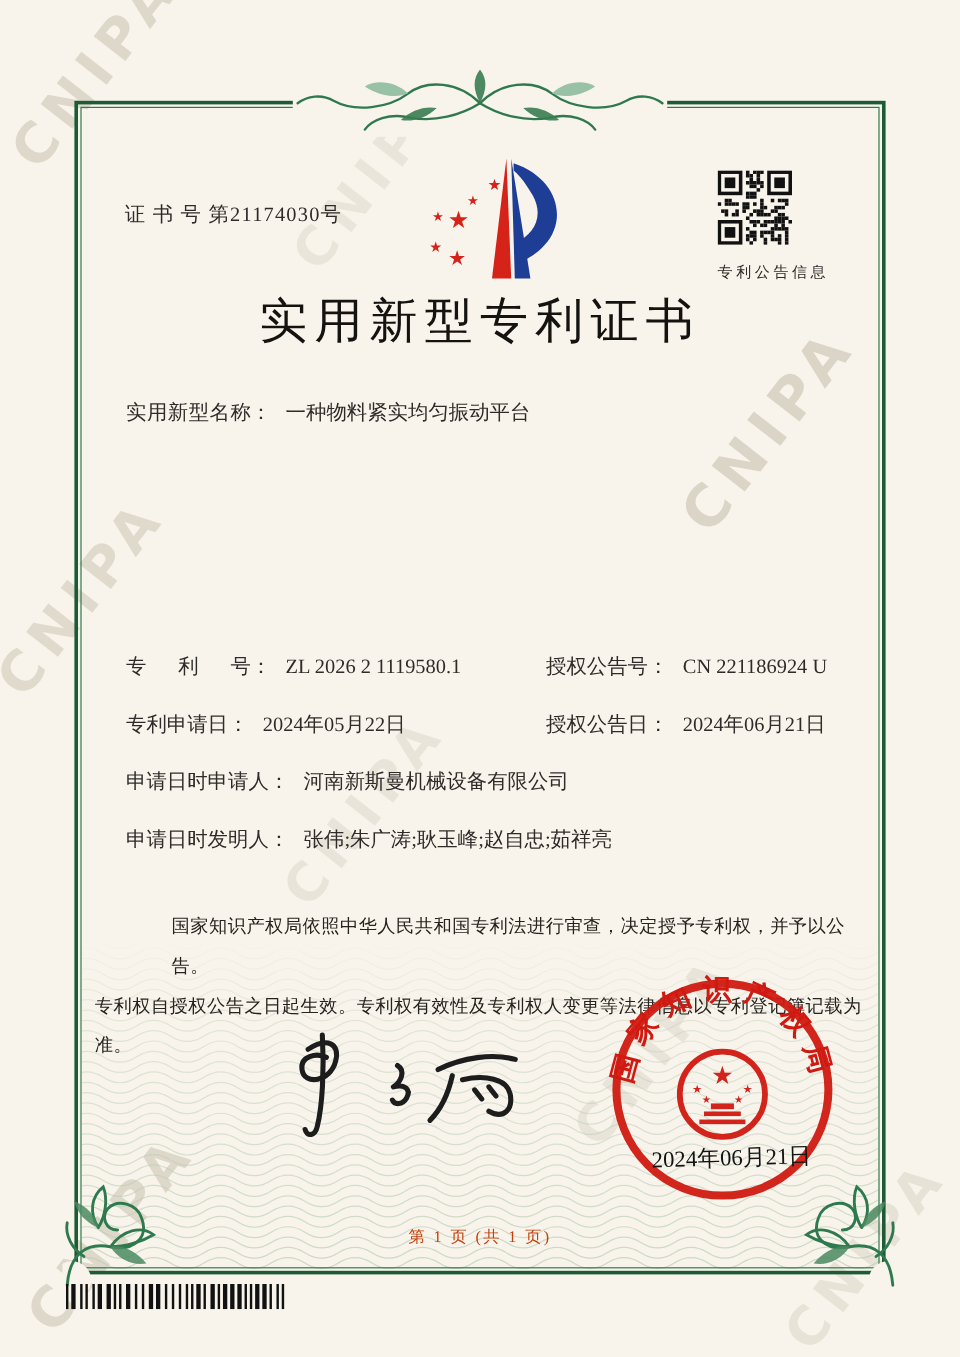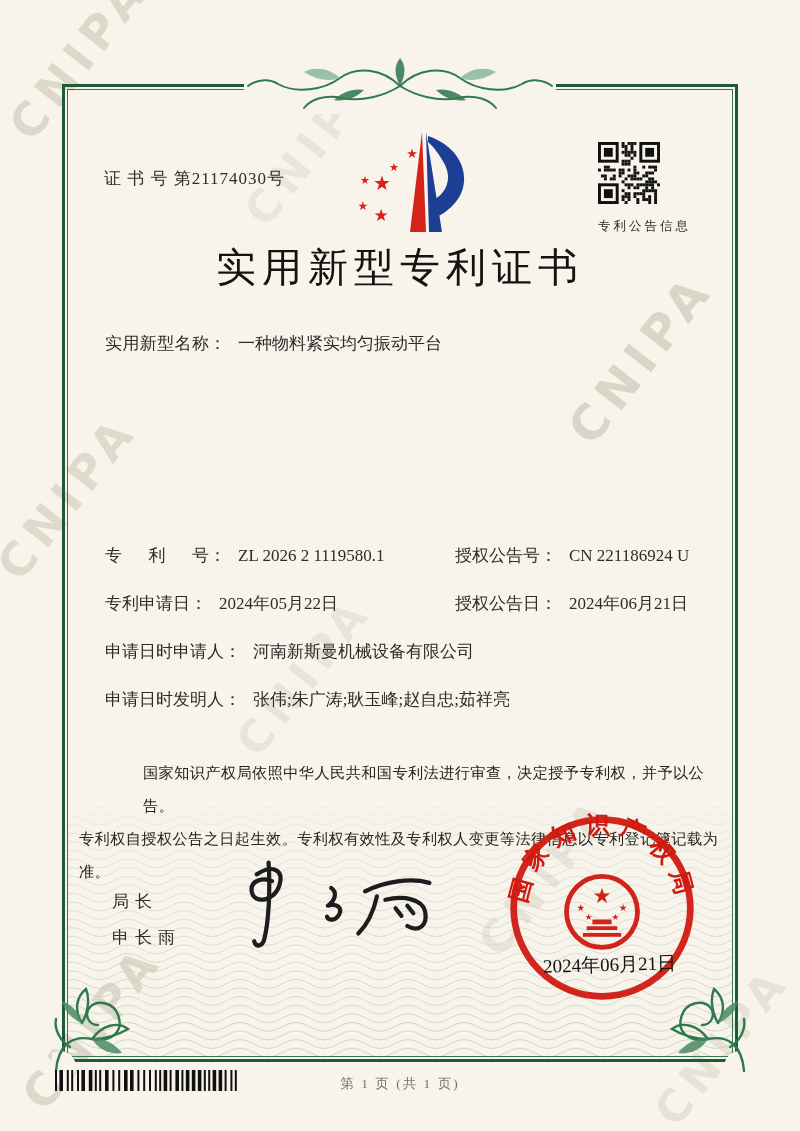--- a/index.html
+++ b/index.html
@@ -35,22 +35,22 @@
   .statement{position:absolute;left:79px;width:644px;top:756px;font-size:15.2px;line-height:33px;
              letter-spacing:.4px;color:#26231f;z-index:3;}
   .statement .l1{padding-left:64px;}
   
   .sig-titles{position:absolute;left:112px;top:884px;font-size:17px;letter-spacing:6px;z-index:3;line-height:36px;}
   .sig-hand{position:absolute;left:228px;top:852px;z-index:3;}
   
   .seal{position:absolute;left:506px;top:812px;width:192px;height:192px;z-index:4;}
   .seal-date{position:absolute;left:543px;top:952px;width:140px;font-size:19px;color:#141414;
              letter-spacing:0px;z-index:5;transform:rotate(-1.5deg);white-space:nowrap;}
-  .footer{position:absolute;left:0;top:1075px;width:100%;text-align:center;font-size:13.5px;
-          letter-spacing:2px;z-index:3;color:#737373;}
+  .footer{position:absolute;left:0;top:1022px;width:100%;text-align:center;font-size:13.5px;
+          letter-spacing:2px;z-index:3;color:#c2410c;}
   .barcode{position:absolute;left:55px;top:1070px;z-index:3;}
 </style>
 </head>
 <body>
 
 <div class="page">
 
   <span class="wm" style="left:-18px;top:30px;font-size:46px;opacity:.55;">CNIPA</span>
   <span class="wm" style="left:218px;top:120px;font-size:44px;opacity:.28;">CNIPA</span>
   <span class="wm" style="left:540px;top:330px;font-size:48px;opacity:.6;">CNIPA</span>
@@ -316,24 +316,20 @@
   </div>
   <div class="row" style="top:688px">
     <span class="labw">申请日时发明人</span><span class="colon">：</span><span>张伟;朱广涛;耿玉峰;赵自忠;茹祥亮</span>
   </div>
 
   <div class="statement">
     <div class="l1">国家知识产权局依照中华人民共和国专利法进行审查，决定授予专利权，并予以公告。</div>
     <div class="l2">专利权自授权公告之日起生效。专利权有效性及专利权人变更等法律信息以专利登记簿记载为准。</div>
   </div>
 
-  <div class="sig-titles">
-    <div>局长</div>
-    <div>申长雨</div>
-  </div>
   <svg class="sig-hand" width="220" height="104" viewBox="0 0 260 110">
     <g fill="none" stroke="#1d1d1d" stroke-width="5" stroke-linecap="round" stroke-linejoin="round">
       <path d="M34,20 C52,8 66,14 61,32 C56,52 30,56 28,40 C26,27 42,23 52,28"></path>
       <path d="M48,6 C50,40 48,76 43,96 C41,105 33,107 31,99"></path>
       <path d="M122,36 C130,41 126,52 118,57 C128,54 136,59 131,68 C127,75 119,75 117,70"></path>
       <path d="M162,40 C186,28 216,24 238,30"></path>
       <path d="M176,46 C172,64 164,80 154,90"></path>
       <path d="M186,50 C208,45 230,49 233,64 C236,80 226,89 212,81"></path>
       <path d="M198,60 l7,9"></path>
       <path d="M212,57 l7,9"></path>

